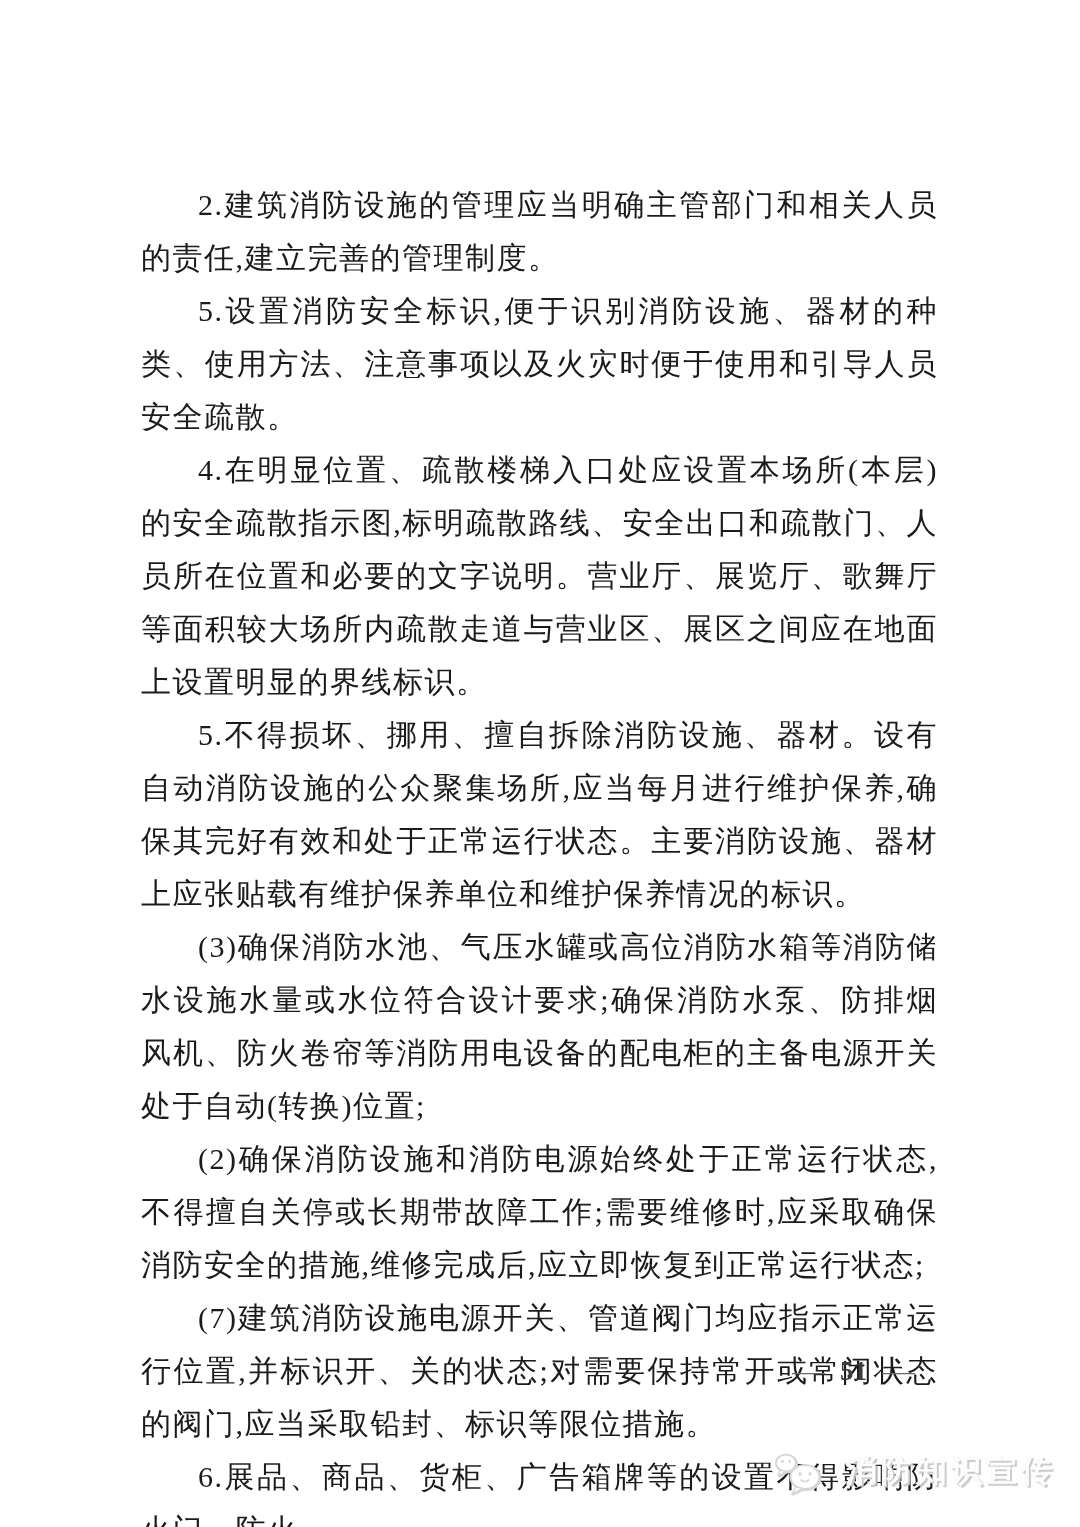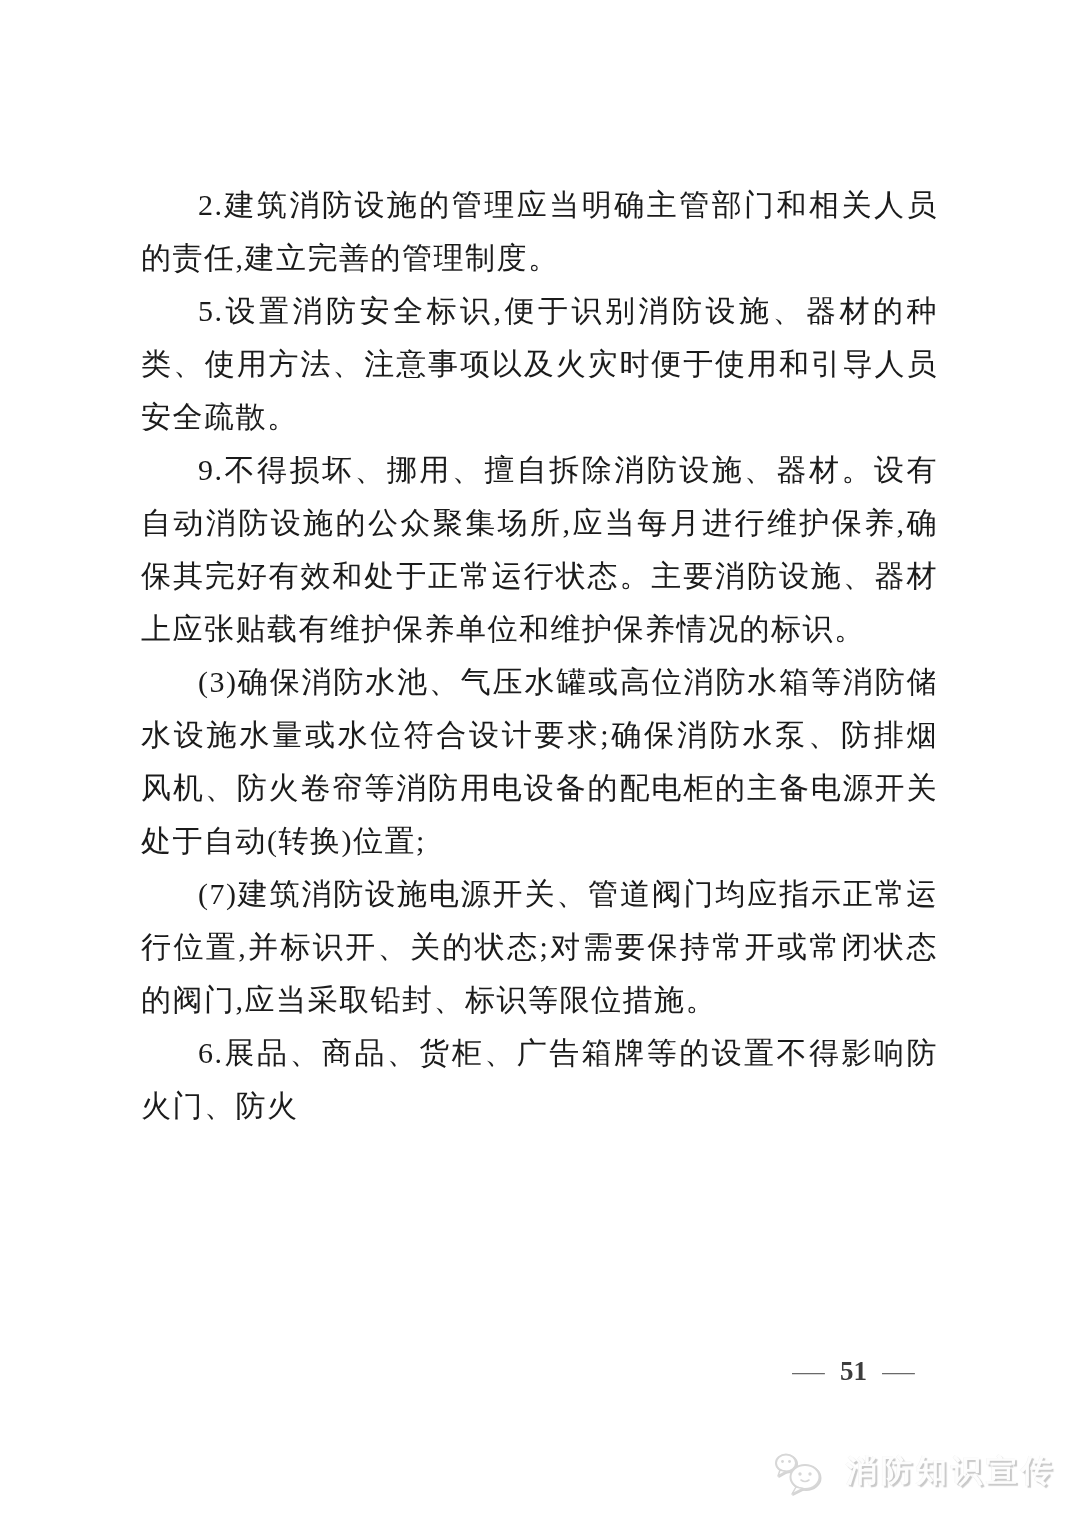--- a/index.html
+++ b/index.html
@@ -72,22 +72,24 @@
   }
 </style>
 </head>
 <body>
 
 <div class="page">
 
   <main class="text-block">
     <p class="para">2.建筑消防设施的管理应当明确主管部门和相关人员的责任,建立完善的管理制度。</p>
     <p class="para">5.设置消防安全标识,便于识别消防设施、器材的种类、使用方法、注意事项以及火灾时便于使用和引导人员安全疏散。</p>
-    <p class="para">9.不得损坏、挪用、擅自拆除消防设施、器材。设有自动消防设施的公众聚集场所,应当每月进行维护保养,确保其完好有效和处于正常运行状态。主要消防设施、器材上应张贴载有维护保养单位和维护保养情况的标识。</p>
+    <p class="para">4.在明显位置、疏散楼梯入口处应设置本场所(本层)的安全疏散指示图,标明疏散路线、安全出口和疏散门、人员所在位置和必要的文字说明。营业厅、展览厅、歌舞厅等面积较大场所内疏散走道与营业区、展区之间应在地面上设置明显的界线标识。</p>
+    <p class="para">5.不得损坏、挪用、擅自拆除消防设施、器材。设有自动消防设施的公众聚集场所,应当每月进行维护保养,确保其完好有效和处于正常运行状态。主要消防设施、器材上应张贴载有维护保养单位和维护保养情况的标识。</p>
     <p class="para">(3)确保消防水池、气压水罐或高位消防水箱等消防储水设施水量或水位符合设计要求;确保消防水泵、防排烟风机、防火卷帘等消防用电设备的配电柜的主备电源开关处于自动(转换)位置;</p>
+    <p class="para">(2)确保消防设施和消防电源始终处于正常运行状态,不得擅自关停或长期带故障工作;需要维修时,应采取确保消防安全的措施,维修完成后,应立即恢复到正常运行状态;</p>
     <p class="para">(7)建筑消防设施电源开关、管道阀门均应指示正常运行位置,并标识开、关的状态;对需要保持常开或常闭状态的阀门,应当采取铅封、标识等限位措施。</p>
     <p class="para">6.展品、商品、货柜、广告箱牌等的设置不得影响防火门、防火</p>
   </main>
 
   <div class="pager">
     <span class="dash">—</span>
     <span class="num">51</span>
     <span class="dash">—</span>
   </div>
 

